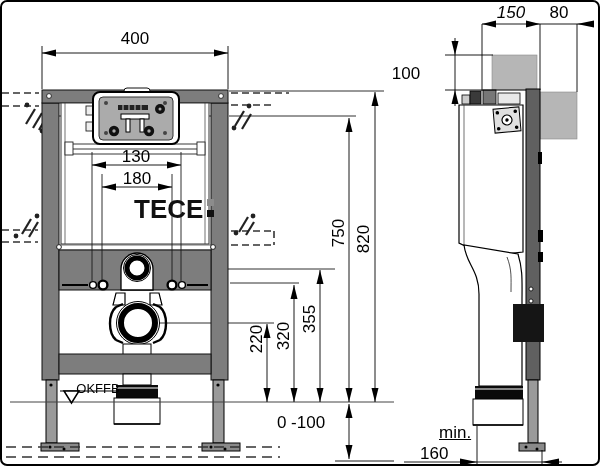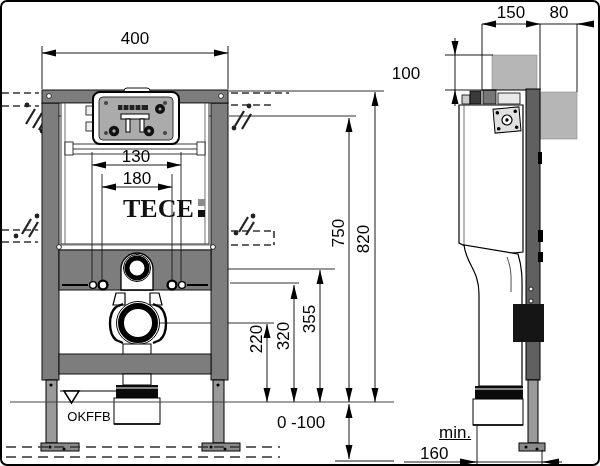--- a/index.html
+++ b/index.html
@@ -276,36 +276,36 @@
     <path d="M402,460 H560" fill="none"></path>
     <path d="M475,460 l-17,-3.5 l0,7 z" stroke="none"></path>
         <path d="M540,460 l17,-3.5 l0,7 z" stroke="none"></path>
   </g>
 </svg>
 
 <div class="dim" style="left:103px;top:26px;width:60px;height:20px;">400</div>
 <div class="dim" style="left:104px;top:145px;width:60px;height:18px;">130</div>
 <div class="dim" style="left:105px;top:167px;width:60px;height:18px;">180</div>
 
-<div class="logo" style="left:121px;top:194px;font-family:Liberation Serif, serif;">
+<div class="logo" style="left:132px;top:194px;">
   <span class="word">TECE</span>
   <span class="marks">
     <span class="sq top"></span>
         <span class="sq bot"></span>
   </span>
 </div>
 
 <div class="dim rot" style="left:224px;top:327px;width:60px;height:20px;">220</div>
 <div class="dim rot" style="left:251px;top:324px;width:60px;height:20px;">320</div>
 <div class="dim rot" style="left:277px;top:307px;width:60px;height:20px;">355</div>
 <div class="dim rot" style="left:306px;top:221px;width:60px;height:20px;">750</div>
 <div class="dim rot" style="left:331px;top:227px;width:60px;height:20px;">820</div>
 
 <div class="dim" style="left:259px;top:410px;width:80px;height:20px;">0 -100</div>
-<div class="dim small" style="left:58px;top:374px;width:58px;height:24px;margin-top:28px;">OKFFB</div>
-
-<div class="dim" style="left:479px;top:1px;width:60px;height:18px;">150</div>
+<div class="dim small" style="left:67px;top:374px;width:58px;height:24px;">OKFFB</div>
+
+<div class="dim" style="left:479px;top:1px;width:60px;height:18px;font-style:italic;">150</div>
 <div class="dim" style="left:527px;top:1px;width:60px;height:18px;">80</div>
 <div class="dim" style="left:382px;top:61px;width:44px;height:20px;">100</div>
 <div class="dim left" style="left:437px;top:421px;width:46px;height:18px;text-decoration:underline;">min.</div>
 <div class="dim left" style="left:418px;top:442px;width:46px;height:18px;">160</div>
 
 </div>
 
 </body></html>

